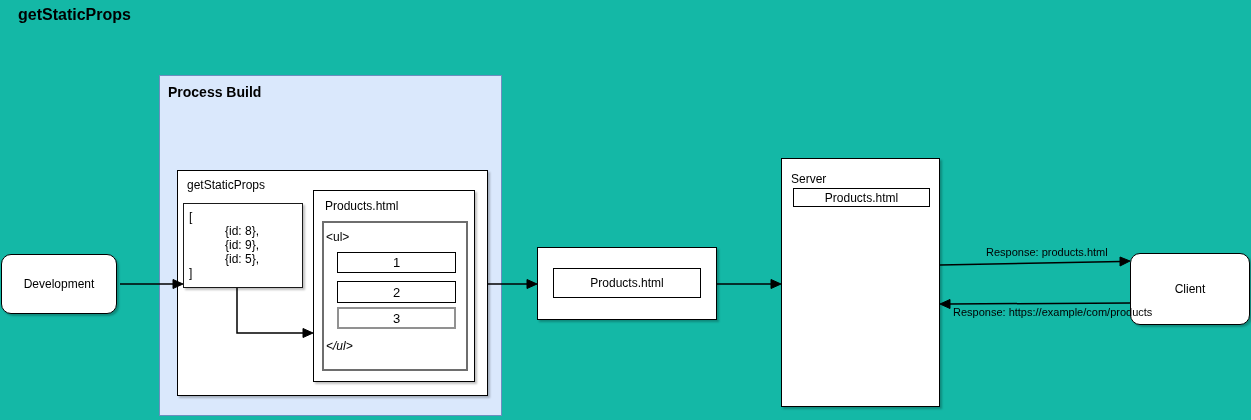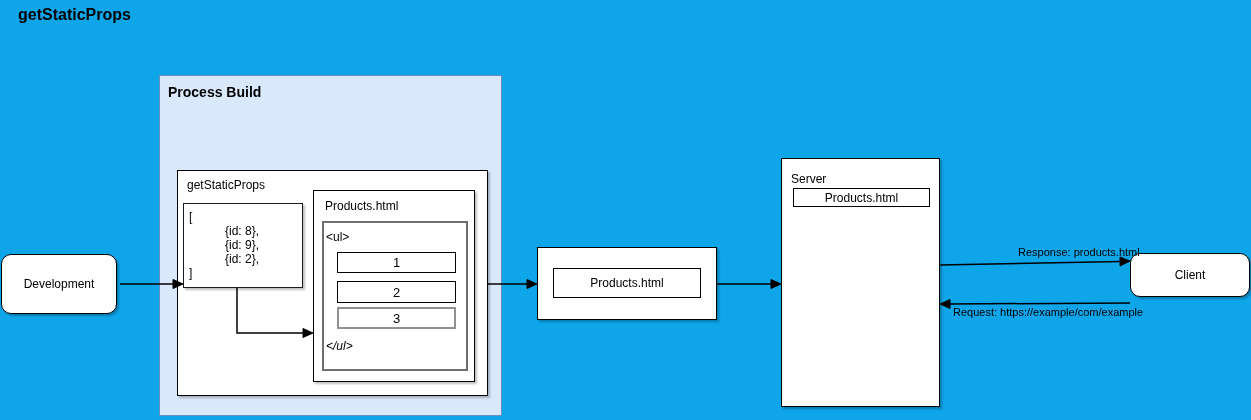--- a/index.html
+++ b/index.html
@@ -1,19 +1,19 @@
 <!DOCTYPE html>
 <html style="--process-build-fill: #dae8fc; --process-build-border: #6c8ebf;"><head>
 <meta charset="utf-8">
 <style>
   html,body{margin:0;padding:0;background:#fff;}
   #canvas{
     position:relative;
     width:1251px;height:420px;
-    background:#0ea5e9;
+    background:#14b8a6;
     font-family:"Liberation Sans", sans-serif;
     color:#000;
     overflow:hidden;
   }
   *{box-sizing:border-box;}
 
   .abs{position:absolute;}
 
   .diagram-title{
     left:18px;top:6px;
@@ -69,39 +69,39 @@
   .li-1{top:252px;height:21px;}
   .li-2{top:281px;height:22px;}
   .li-3{top:307px;height:22px;border:2px solid #919191;}
 
   .rounded{
     border-radius:10px;
     display:flex;align-items:center;justify-content:center;
     font-size:12px;
   }
   .dev-box{left:1px;top:254px;width:116px;height:60px;}
-  .client-box{left:1130px;top:253px;width:120px;height:44px;}
+  .client-box{left:1130px;top:253px;width:120px;height:72px;}
 
   .mid-outer{left:537px;top:247px;width:180px;height:73px;}
   .mid-inner{
     left:553px;top:268px;width:148px;height:30px;
     display:flex;align-items:center;justify-content:center;
     font-size:12px;box-shadow:none;
   }
 
   .server-box{left:781px;top:158px;width:159px;height:249px;}
   .server-label{left:791px;top:172px;font-size:12px;}
   .server-inner{
     left:793px;top:188px;width:137px;height:19px;
     display:flex;align-items:center;justify-content:center;
     font-size:12px;box-shadow:none;
   }
 
   .arrow-label{font-size:11px;color:#000;white-space:nowrap;}
-  .response-label{left:986px;top:246px;margin-left:32px;}
+  .response-label{left:986px;top:246px;}
   .request-label{left:953px;top:306px;}
 
   #connectors{
     position:absolute;left:0;top:0;width:1251px;height:420px;
     pointer-events:none;z-index:5;
   }
   #connectors path{stroke:#000;stroke-width:1.5;fill:none;}
   #connectors polygon{fill:#000;stroke:#000;}
 </style>
 </head>
@@ -114,21 +114,21 @@
   <div class="abs process-build"></div>
   <div class="abs process-build-label">Process Build</div>
 
   <div class="abs shape gsp-box"></div>
   <div class="abs gsp-label">getStaticProps</div>
 
   <div class="abs shape code-box">
     <div class="code-line">[</div>
     <div class="code-line indent">{id: 8},</div>
     <div class="code-line indent">{id: 9},</div>
-    <div class="code-line indent">{id: 2},</div>
+    <div class="code-line indent">{id: 5},</div>
     <div class="code-line">]</div>
   </div>
 
   <div class="abs shape products-box"></div>
   <div class="abs products-label">Products.html</div>
 
   <div class="abs shape noshadow ul-box"></div>
   <div class="abs ul-open">&lt;ul&gt;</div>
   <div class="abs li-item li-1">1</div>
   <div class="abs li-item li-2">2</div>
@@ -140,21 +140,21 @@
   <div class="abs shape mid-outer"></div>
   <div class="abs shape mid-inner">Products.html</div>
 
   <div class="abs shape server-box"></div>
   <div class="abs server-label">Server</div>
   <div class="abs shape server-inner">Products.html</div>
 
   <div class="abs shape rounded client-box">Client</div>
 
   <div class="abs arrow-label response-label">Response: products.html</div>
-  <div class="abs arrow-label request-label">Request: https://example/com/example</div>
+  <div class="abs arrow-label request-label">Response: https://example/com/products</div>
 
   <svg id="connectors" viewBox="0 0 1251 420" xmlns="http://www.w3.org/2000/svg">
     <g>
       <path d="M120,284 L174,284"></path>
       <polygon points="183,284 173,279.5 173,288.5"></polygon>
     </g>
     <g>
       <path d="M237,288 L237,333 L304,333"></path>
       <polygon points="313,333 303,328.5 303,337.5"></polygon>
     </g>

